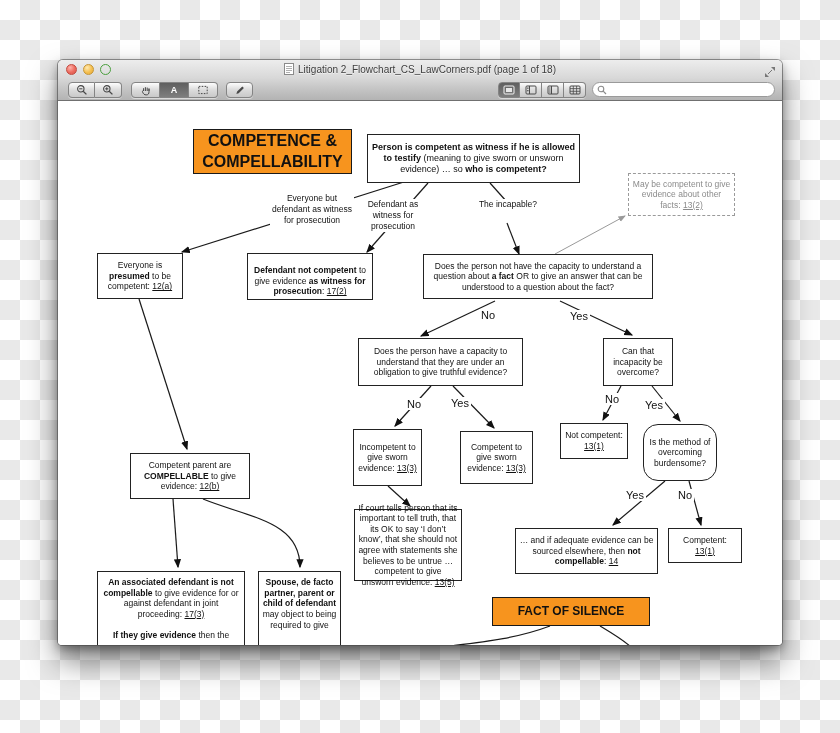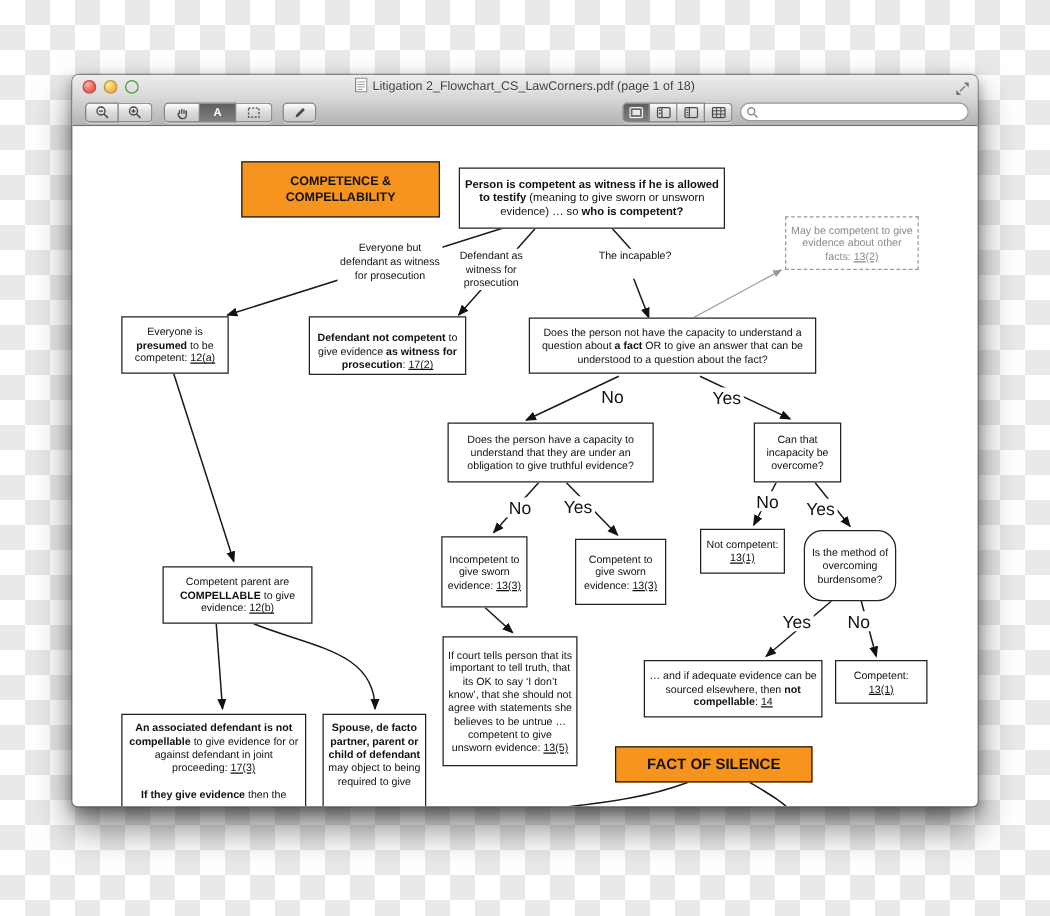--- a/index.html
+++ b/index.html
@@ -68,38 +68,38 @@
     display:flex;align-items:center;justify-content:center;padding:2px 3px;
   }
   .fb .b,.blabel .b{font-weight:bold;}
   .fb .u{text-decoration:underline;}
   .orange{background:#f7941e;border:1px solid #1a1a1a;font-weight:bold;}
   .dashedbox{border:1px dashed #9a9a9a;color:#8b8b8b;}
   .dashedbox .u{text-decoration:underline;}
   .blabel{
     position:absolute;font-size:8.5px;line-height:1.3;color:#111;text-align:center;background:#fff;
   }
-  .yn{position:absolute;font-size:14px;color:#111;background:#fff;padding:0 2px;text-align:center;}
+  .yn{position:absolute;font-size:11px;color:#111;background:#fff;padding:0 2px;text-align:center;}
   
-  .n-title{left:138px;top:26px;width:159px;height:45px;font-size:10px;line-height:1.3;}
+  .n-title{left:138px;top:26px;width:159px;height:45px;font-size:16px;line-height:1.3;}
   .n-top{left:312px;top:31px;width:213px;height:49px;font-size:9px;}
   .n-note{left:573px;top:70px;width:107px;height:43px;}
   .n-presumed{left:42px;top:150px;width:86px;height:46px;}
   .n-defnot{left:192px;top:150px;width:126px;height:47px;align-items:flex-end;}
   .n-capacity{left:368px;top:151px;width:230px;height:45px;}
   .n-obligation{left:303px;top:235px;width:165px;height:48px;}
   .n-overcome{left:548px;top:235px;width:70px;height:48px;}
   .n-incompetent{left:298px;top:326px;width:69px;height:57px;}
   .n-compsworn{left:405px;top:328px;width:73px;height:53px;}
   .n-notcomp{left:505px;top:320px;width:68px;height:36px;}
   .n-method{left:588px;top:321px;width:74px;height:57px;border-radius:15px;}
   .n-compellable{left:75px;top:350px;width:120px;height:46px;}
   .n-adequate{left:460px;top:425px;width:143px;height:46px;}
   .n-comp131{left:613px;top:425px;width:74px;height:35px;}
-  .n-court{left:299px;top:406px;width:108px;height:104px;}
+  .n-court{left:299px;top:406px;width:108px;height:72px;}
   .n-associated{left:42px;top:468px;width:148px;height:115px;align-items:flex-start;padding-top:5px;}
   .n-spouse{left:203px;top:468px;width:83px;height:115px;align-items:flex-start;padding-top:5px;}
   .n-fact{left:437px;top:494px;width:158px;height:29px;font-size:12px;}
   .l-everyone{left:215px;top:90px;width:84px;}
   .l-defas{left:301px;top:96px;width:74px;}
   .l-incap{left:422px;top:96px;width:62px;}
   .yn1{left:424px;top:206px;} .yn2{left:513px;top:207px;}
   .yn3{left:350px;top:295px;} .yn4{left:394px;top:294px;}
   .yn5{left:548px;top:290px;} .yn6{left:588px;top:296px;}
   .yn7{left:569px;top:386px;} .yn8{left:621px;top:386px;}

